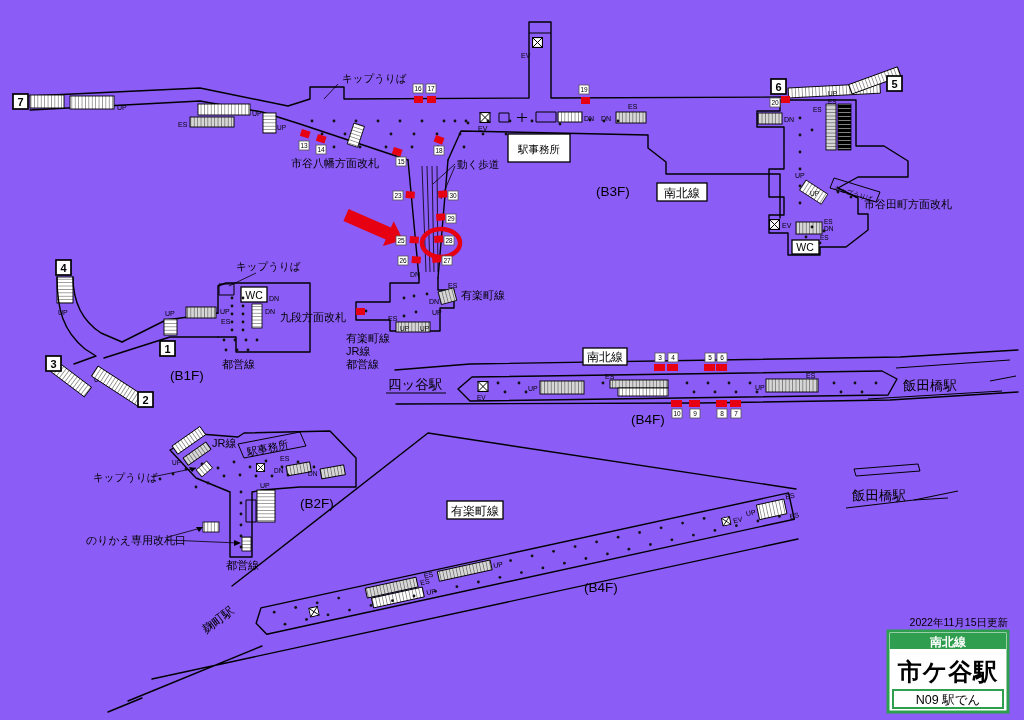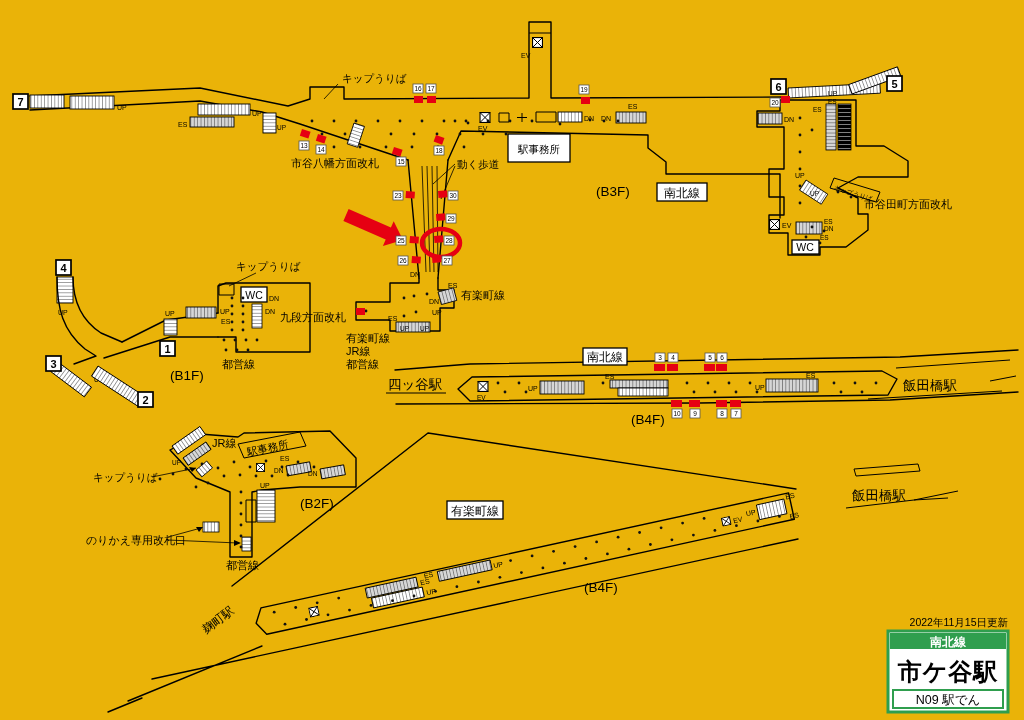--- a/index.html
+++ b/index.html
@@ -1,16 +1,16 @@
 <!DOCTYPE html>
 <html><head>
 <meta charset="utf-8">
 <style>
   html,body{margin:0;padding:0;background:#fff;}
-  .stage{position:relative;width:1024px;height:720px;background:#eab308;overflow:hidden;}
+  .stage{position:relative;width:1024px;height:720px;background:#8b5cf6;overflow:hidden;}
   svg text{font-family:"Liberation Sans","DejaVu Sans",sans-serif;fill:#000;}
   .w{stroke:#000;fill:none;stroke-width:1.4;stroke-linejoin:round;stroke-linecap:round;}
   .w1{stroke:#000;fill:none;stroke-width:1;stroke-linejoin:round;}
   .thin{stroke:#000;fill:none;stroke-width:0.8;}
   .box{fill:#fff;stroke:#000;stroke-width:1.3;}
   .t6{font-size:6.5px;}.t7{font-size:7px;}.t10{font-size:10.5px;}.t11{font-size:11px;}
   .t12{font-size:12px;}.t13{font-size:13.5px;}
   .mid{text-anchor:middle;}.end{text-anchor:end;}
   .bold{font-weight:bold;}
 </style>

